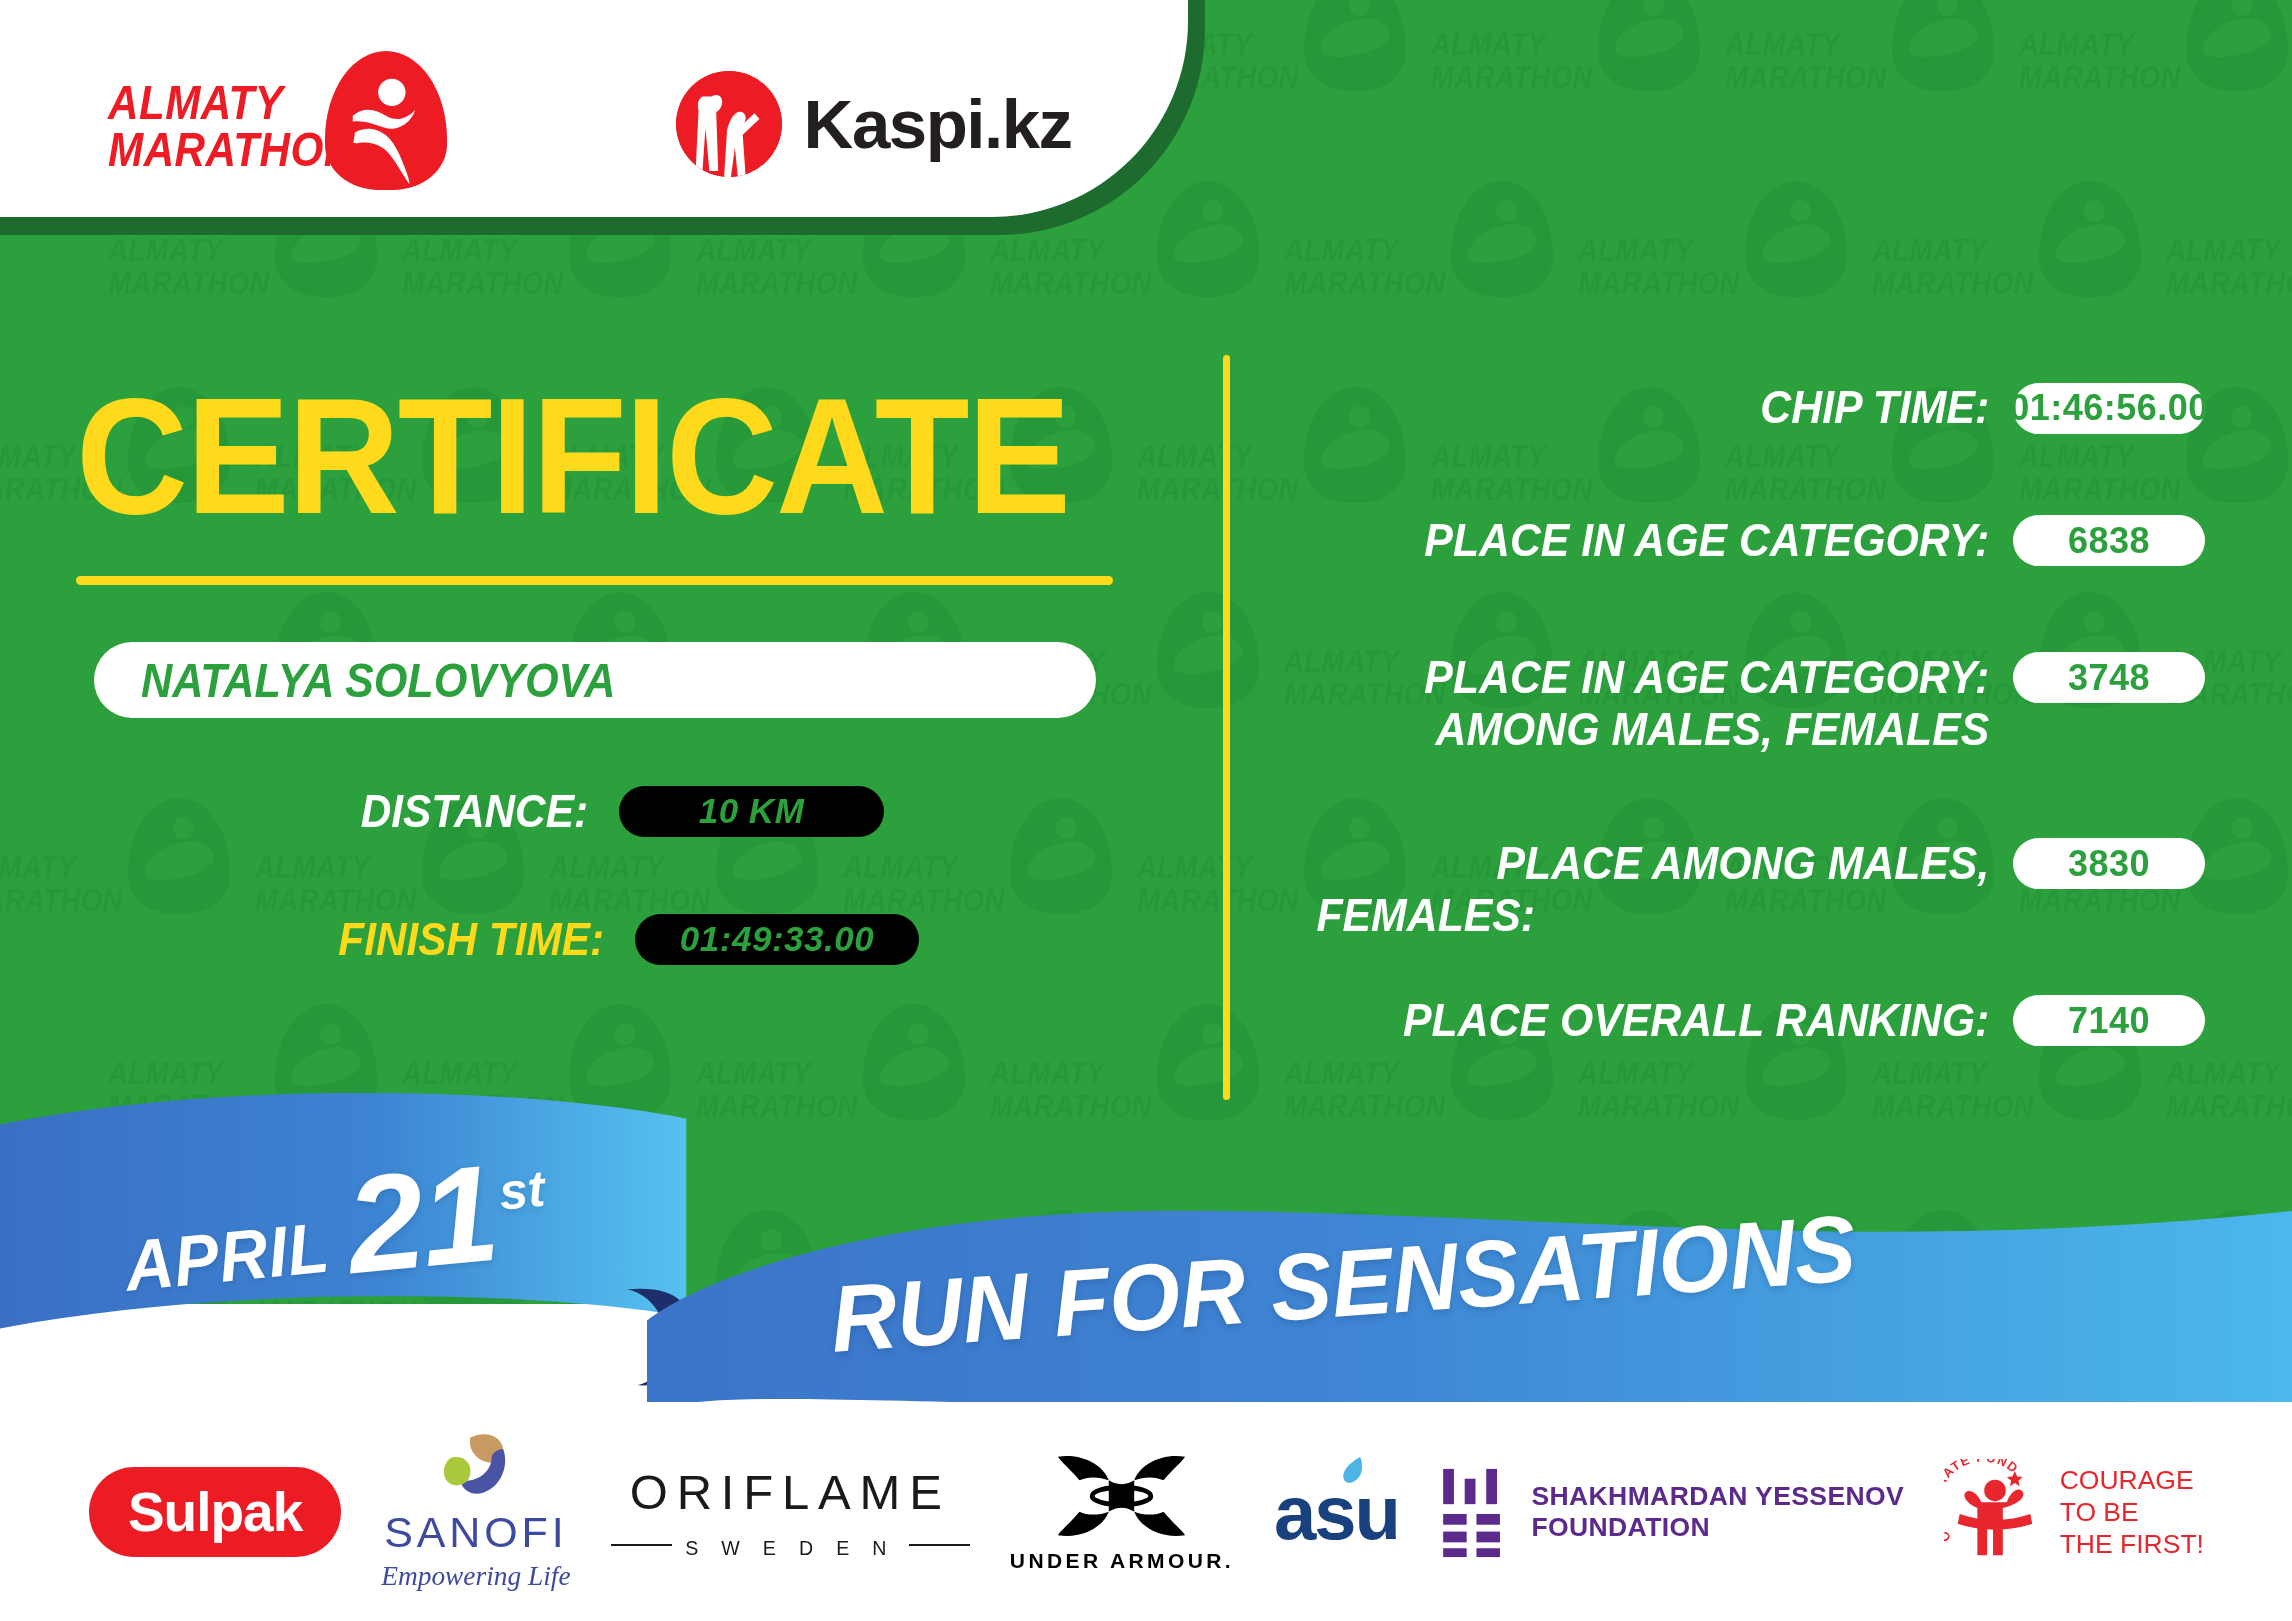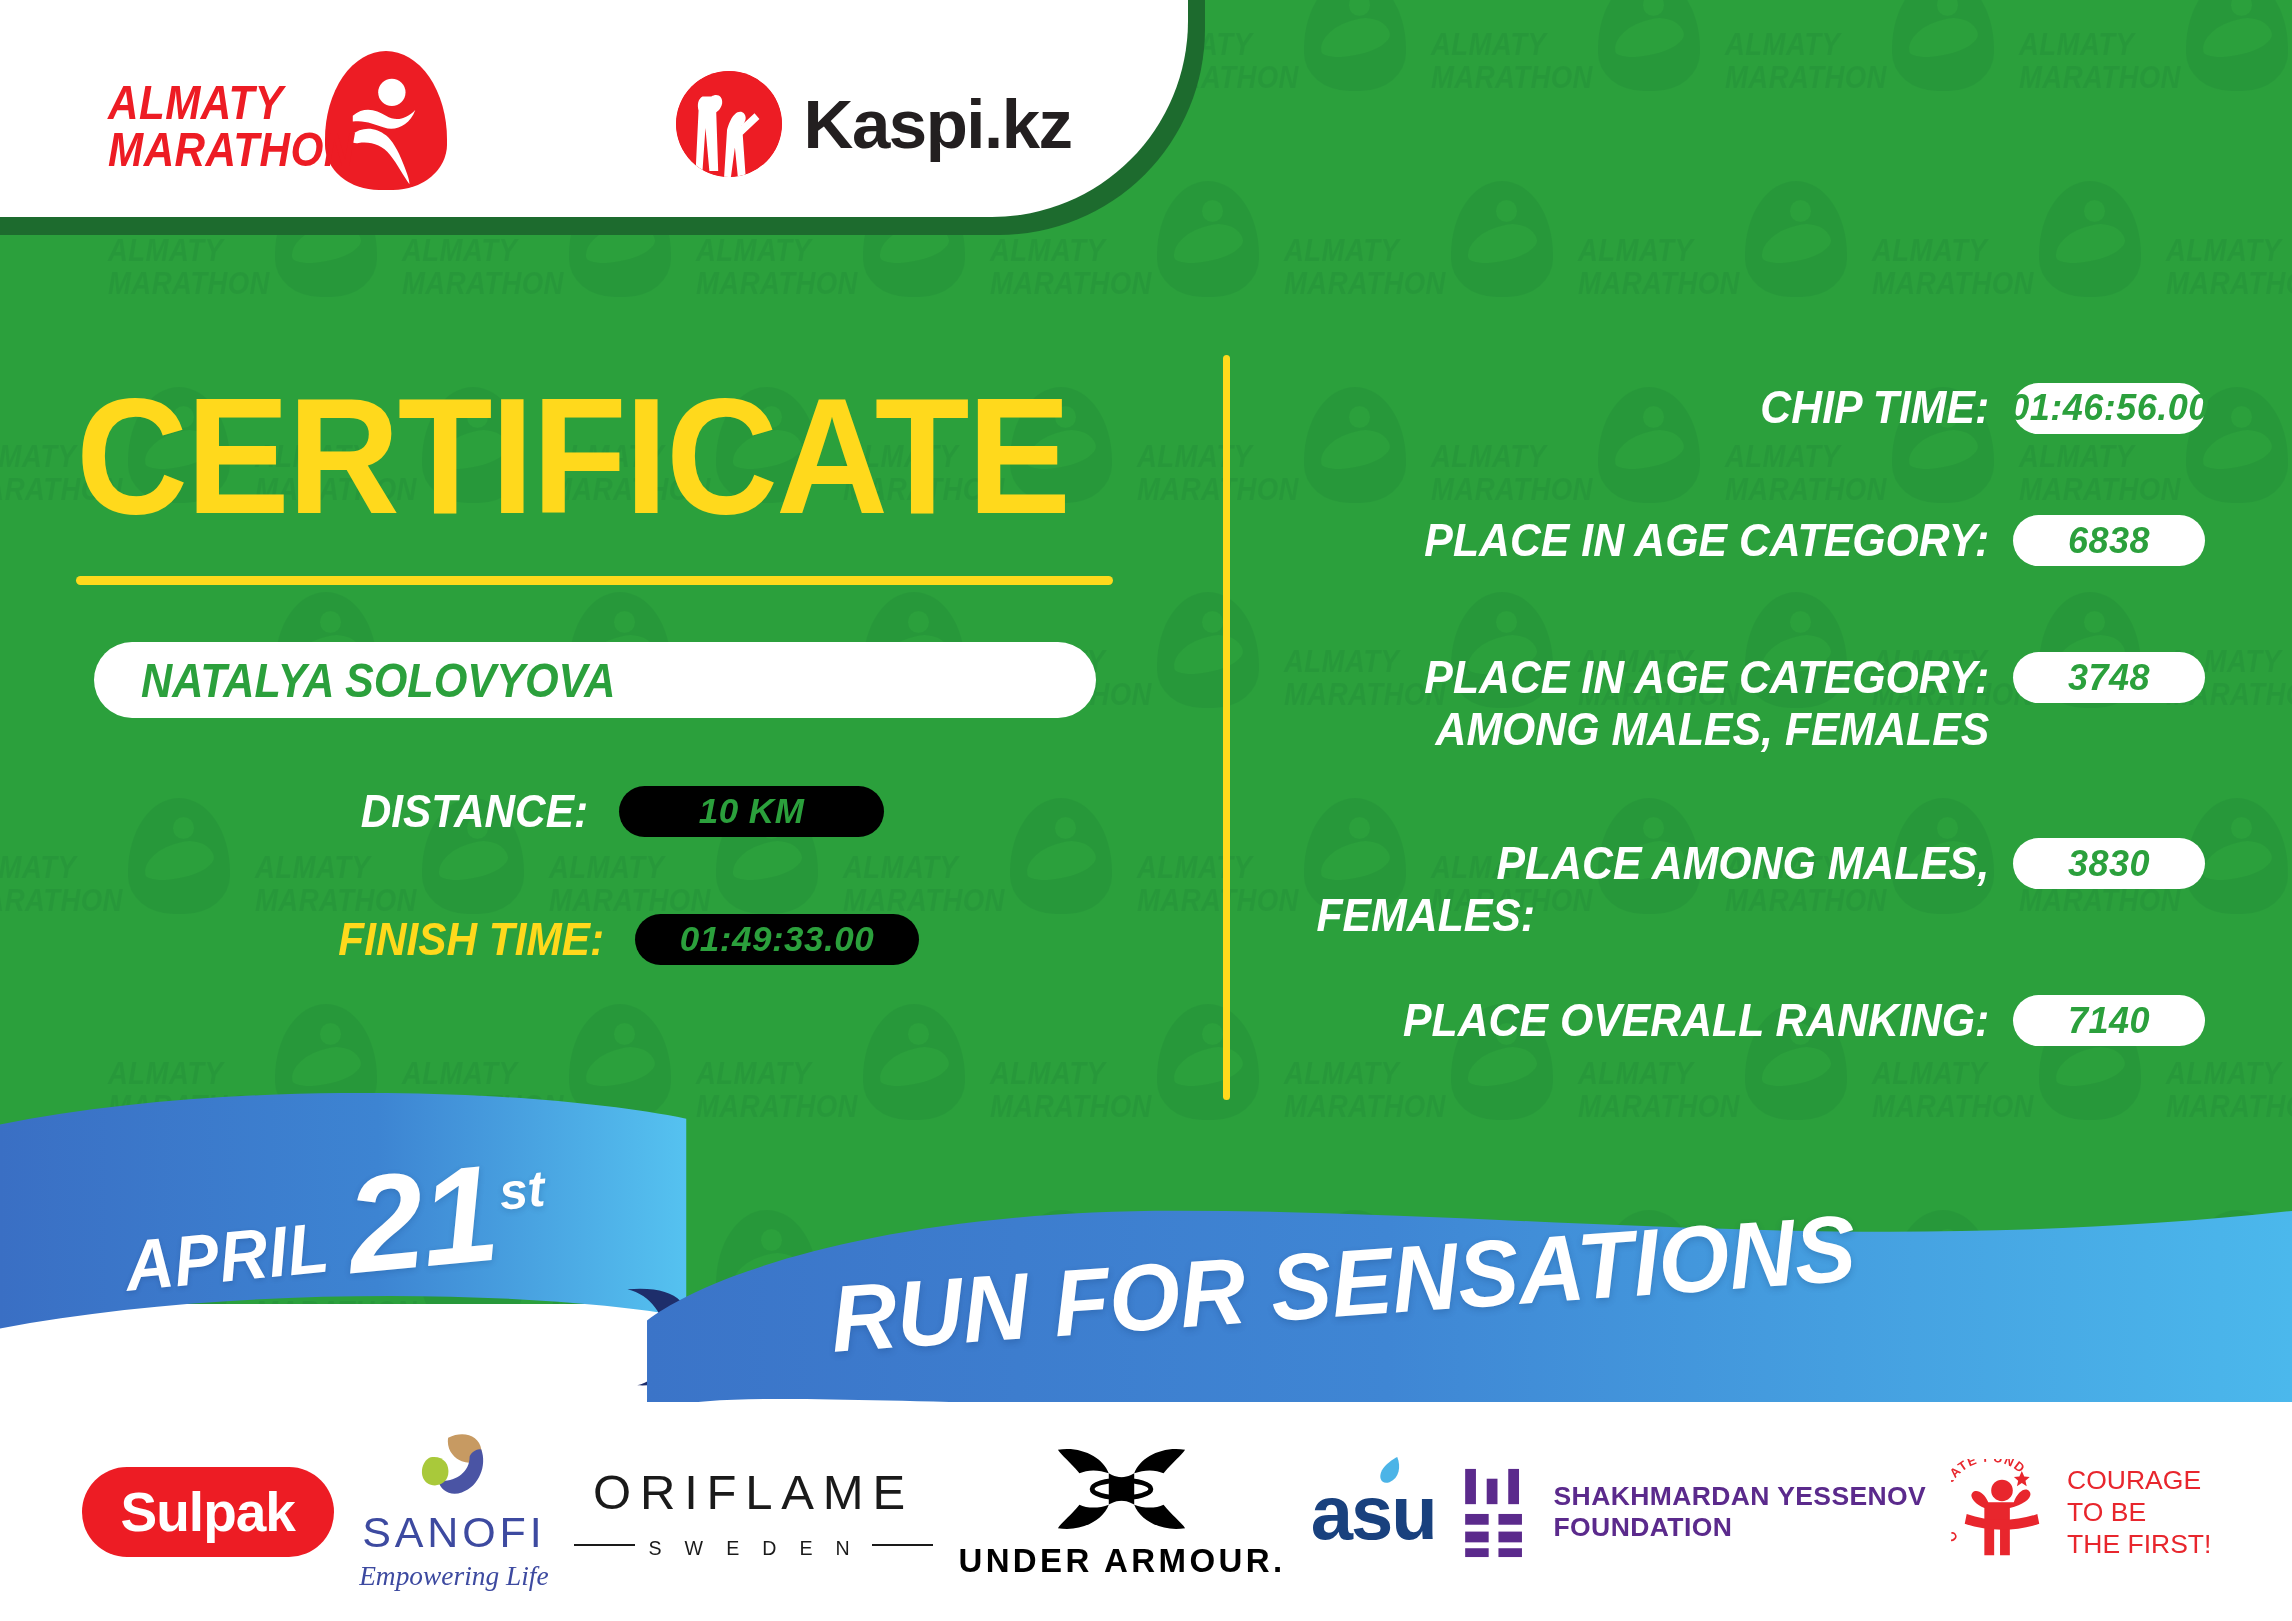--- a/index.html
+++ b/index.html
@@ -153,21 +153,21 @@
   .rlabel{
     flex:1;text-align:right;padding-right:25.5px;
     color:#ffffff;font-weight:bold;font-style:italic;
     font-size:46px;line-height:1.12;
     font-family:"Liberation Sans",sans-serif;
     transform:scaleX(.93);transform-origin:right top;
   }
   .rpill{
     flex:0 0 auto;width:192px;height:51px;background:#fff;border-radius:25.5px;
     display:flex;align-items:center;justify-content:center;
-    color:#2ba03c;font-weight:bold;font-style:italic;
+    color:#2ba03c;font-weight:bold;
     font-size:36px;font-family:"Liberation Sans",sans-serif;
     letter-spacing:0.5px;
   }
 
   
   .ribbon-wrap{position:absolute;left:0;top:1093px;width:2293px;height:314px;}
   .ribbon-text-left{
     position:absolute;left:116px;top:76px;
     color:#fff;font-family:"Liberation Sans",sans-serif;
     font-style:italic;font-weight:bold;
@@ -203,21 +203,21 @@
   }
   .sanofi{display:flex;flex-direction:column;align-items:center;}
   .sanofi-name{color:#3d4aa0;font-size:43px;letter-spacing:3.9px;font-family:"Liberation Sans",sans-serif;}
   .sanofi-tag{color:#3d4aa0;font-size:27.4px;font-style:italic;font-family:"Liberation Serif",serif;margin-top:3.9px;}
   .oriflame{display:flex;flex-direction:column;align-items:center;}
   .ori-name{color:#1a1a1a;font-size:49px;letter-spacing:8.8px;font-family:"Liberation Sans",sans-serif;}
   .ori-sub{display:flex;align-items:center;gap:13.7px;margin-top:9.8px;}
   .ori-line{width:61px;height:2px;background:#1a1a1a;}
   .ori-sweden{color:#1a1a1a;font-size:19.6px;letter-spacing:8.8px;font-family:"Liberation Sans",sans-serif;margin-top:7px;}
   .ua{display:flex;flex-direction:column;align-items:center;}
-  .ua-name{color:#000;font-weight:bold;font-size:33px;letter-spacing:3.4px;margin-top:7.8px;font-family:"Liberation Sans",sans-serif;}
+  .ua-name{color:#000;font-weight:bold;font-size:21px;letter-spacing:3.4px;margin-top:7.8px;font-family:"Liberation Sans",sans-serif;}
   .asu{color:#19417e;font-size:76px;font-weight:bold;letter-spacing:-2px;font-family:"Liberation Sans",sans-serif;position:relative;}
   .shakh{display:flex;align-items:center;gap:21.6px;}
   .shakh-txt{color:#5b2a8c;font-weight:bold;font-size:26.5px;line-height:1.18;letter-spacing:0.4px;font-family:"Liberation Sans",sans-serif;}
   .courage{display:flex;align-items:center;gap:13.7px;}
   .courage-txt{color:#e8262d;font-size:26.5px;line-height:1.22;font-family:"Liberation Sans",sans-serif;}
 </style>
 </head>
 <body>
 
 <div id="cert">

